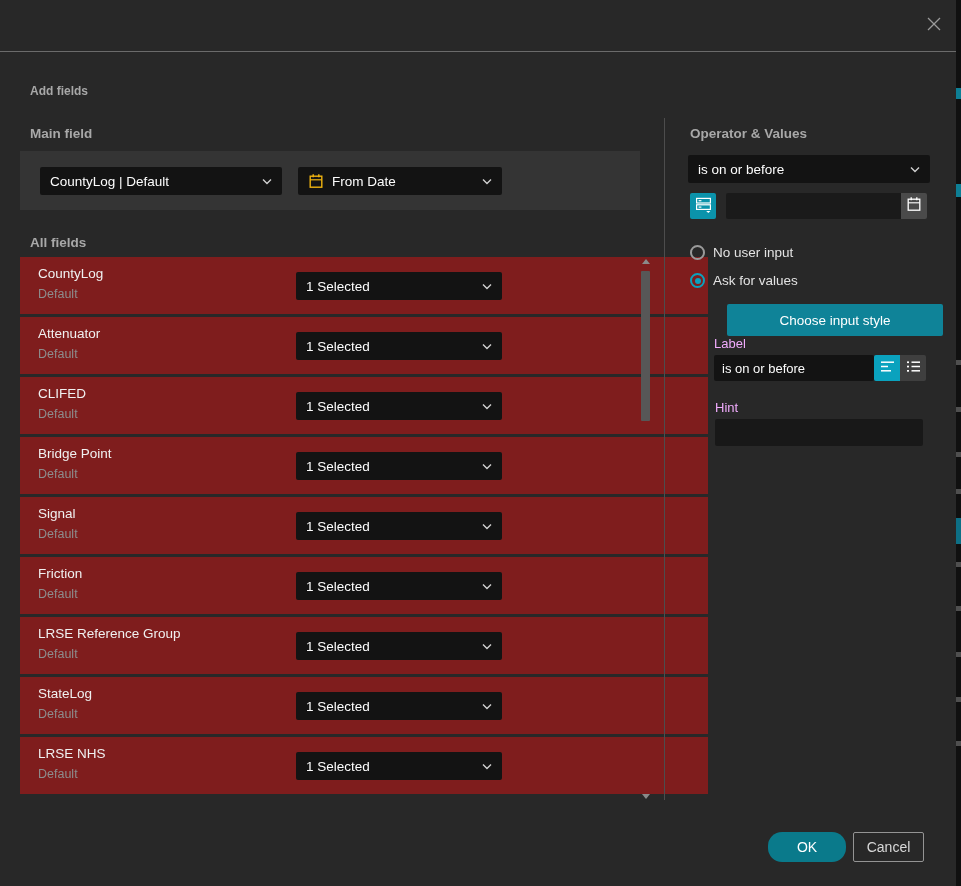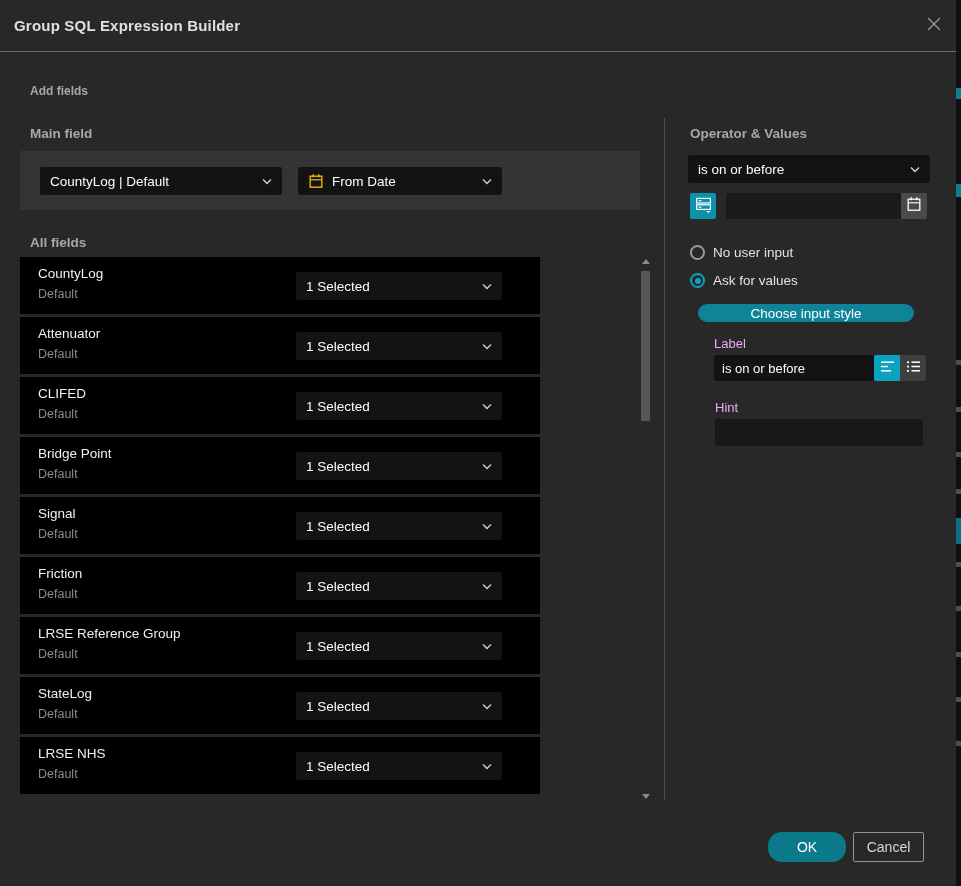--- a/index.html
+++ b/index.html
@@ -35,21 +35,21 @@
     display: flex; align-items: center; padding: 0 10px;
     font-size: 13.5px; color: #fdfdfd; cursor: pointer;
   }
   .sel .txt { flex: 1; white-space: nowrap; overflow: hidden; }
   .sel .chev { flex: 0 0 auto; margin-left: 6px; display: flex; }
 
   
   .main-panel { left: 20px; top: 151px; width: 620px; height: 59px; background: #343434; }
   .rows { left: 20px; top: 257px; width: 608px; }
   .row {
-    position: relative; width: 520px; height: 57px; background: #000000; margin-bottom: 3px; text-decoration: underline;
+    position: relative; width: 688px; height: 57px; background: #7f1d1d; margin-bottom: 3px; text-decoration: underline;
   }
   .row .fname { position: absolute; left: 18px; top: 9px; font-size: 13.5px; color: #f0f0f0; }
   .row .fsub  { position: absolute; left: 18px; top: 30px; font-size: 12.5px; color: #8d8d8d; }
   .row .sel   { position: absolute; left: 276px; top: 15px; width: 206px; gap: 40px; }
 
   
   .scrollbar { left: 641px; top: 257px; width: 9px; height: 543px; }
   .sb-arrow { position: absolute; left: 0; width: 9px; height: 8px; display: flex; justify-content: center; cursor: pointer; }
   .tri-up   { width: 0; height: 0; border-left: 4px solid transparent; border-right: 4px solid transparent; border-bottom: 5px solid #8a8a8a; margin-top: 2px; }
   .tri-down { width: 0; height: 0; border-left: 4px solid transparent; border-right: 4px solid transparent; border-top: 5px solid #8a8a8a; margin-top: 2px; }
@@ -68,22 +68,22 @@
     background: #1a1a1a; border: none; border-radius: 2px 0 0 2px;
     color: #fff; font-size: 13px; padding: 0 8px; font-family: "Liberation Sans", sans-serif;
   }
   .radio-line { position: absolute; display: flex; align-items: center; cursor: pointer; }
   .radio { width: 15px; height: 15px; border: 2px solid #9a9a9a; border-radius: 50%; position: relative; flex: 0 0 auto; }
   .radio.checked { border-color: #0aa2be; }
   .radio.checked::after { content: ""; position: absolute; inset: 2.5px; border-radius: 50%; background: #0aa2be; }
   .radio-label { margin-left: 8px; font-size: 13.5px; color: #e3e3e3; }
 
   .choose-btn {
-    left: 698px; top: 304px; width: 216px; height: 18px;
-    border: none; border-radius: 9px; color: #fff; font-size: 13.5px;
+    left: 727px; top: 304px; width: 216px; height: 32px;
+    border: none; border-radius: 2px; color: #fff; font-size: 13.5px;
     font-family: "Liberation Sans", sans-serif; cursor: pointer;
   }
   .small-label { font-size: 13px; color: #f0abfc; }
   .text-input {
     background: #131313; border: none; border-radius: 2px; color: #fbfbfb;
     font-size: 13px; padding: 0 8px; font-family: "Liberation Sans", sans-serif;
   }
 
   
   .ok-btn {
@@ -98,21 +98,20 @@
   }
 
   
   .edge-strip { position: absolute; right: 0; top: 0; width: 5px; height: 886px; background: #101010; }
   .edge-seg { position: absolute; left: 0; width: 5px; }
 </style>
 </head>
 <body>
 
 <div class="header">
-  <div class="title">Group SQL Expression Builder</div>
   <div class="close-btn">
     <span>
       <svg width="18" height="18" viewBox="0 0 18 18">
         <line x1="3" y1="3" x2="15" y2="15" stroke="#9a9a9a" stroke-width="1.3"></line>
         <line x1="15" y1="3" x2="3" y2="15" stroke="#9a9a9a" stroke-width="1.3"></line>
       </svg>
     </span>
   </div>
 </div>
 

